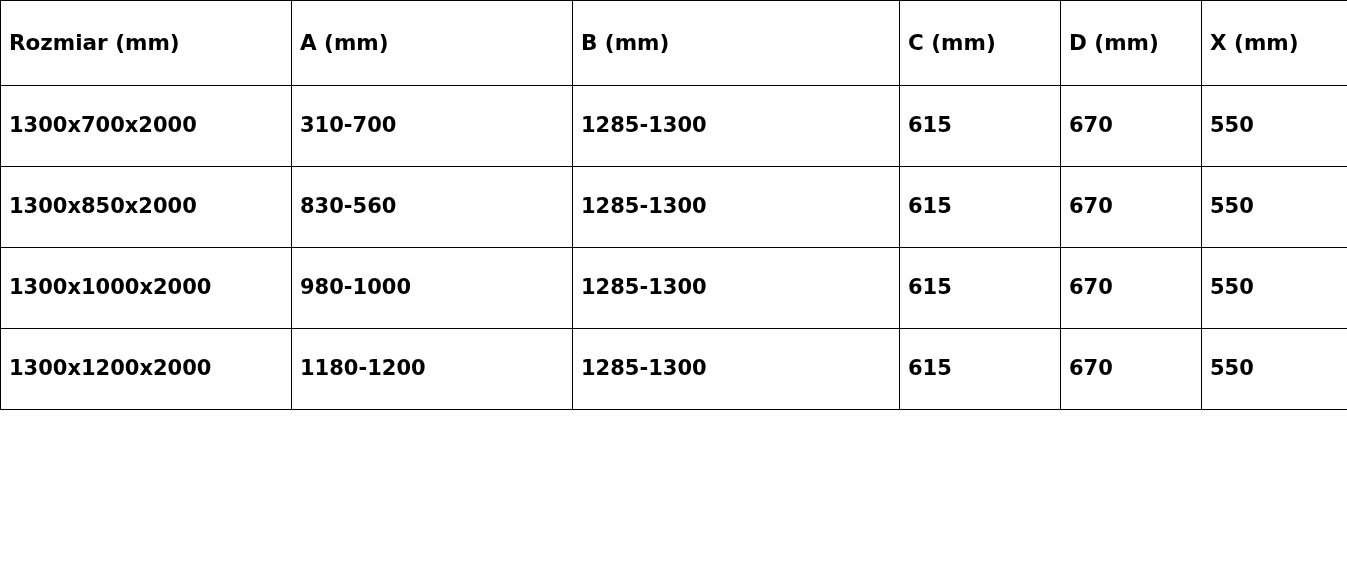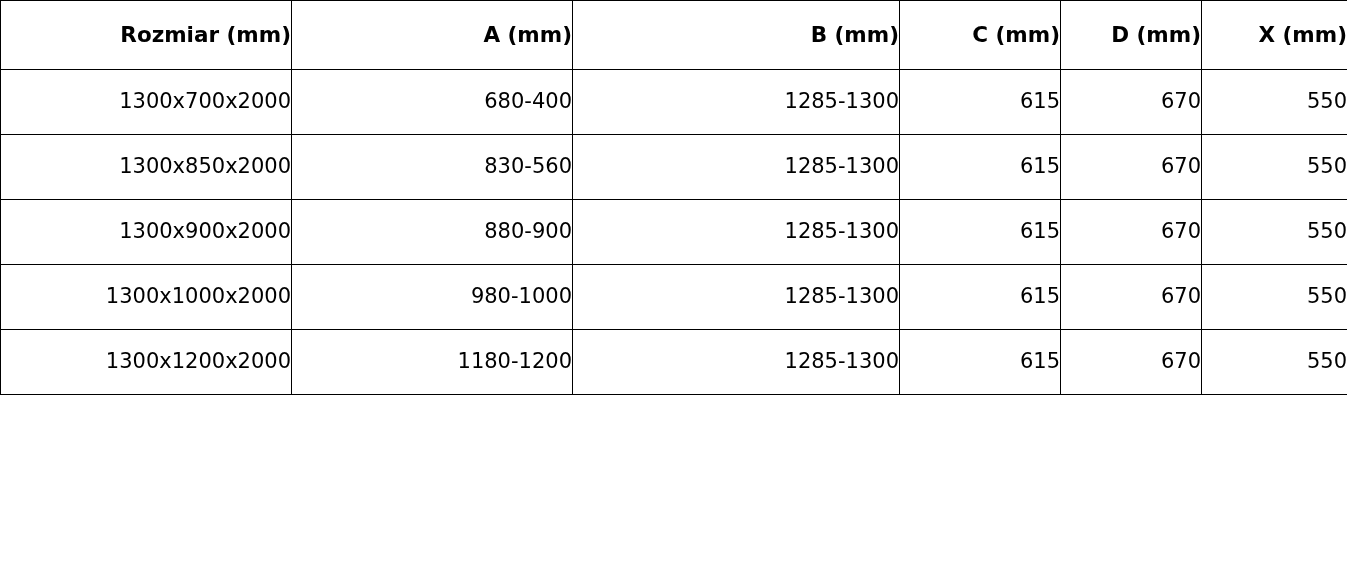--- a/index.html
+++ b/index.html
@@ -20,35 +20,35 @@
     box-sizing: border-box;
   }
   table.spec-table {
     border-collapse: collapse;
     width: 1347px;
     table-layout: fixed;
   }
   table.spec-table th,
   table.spec-table td {
     border: 1px solid #000000;
-    text-align: right;
+    text-align: left;
     vertical-align: middle;
     font-size: 21px;
-    padding: 0;
+    padding: 8px;
     height: 64px;
     line-height: 1.1;
     white-space: nowrap;
   }
   table.spec-table thead th {
     font-weight: bold;
     height: 68px;
     font-size: 21.5px;
   }
   table.spec-table tbody td {
-    font-weight: normal;
+    font-weight: bold;
   }
   
   col.c0 { width: 291px; }
   col.c1 { width: 281px; }
   col.c2 { width: 327px; }
   col.c3 { width: 161px; }
   col.c4 { width: 141px; }
   col.c5 { width: 146px; }
 </style>
 </head>
@@ -70,37 +70,29 @@
         <th>A (mm)</th>
         <th>B (mm)</th>
         <th>C (mm)</th>
         <th>D (mm)</th>
         <th>X (mm)</th>
       </tr>
     </thead>
     <tbody>
       <tr>
         <td>1300x700x2000</td>
-        <td>680-400</td>
+        <td>310-700</td>
         <td>1285-1300</td>
         <td>615</td>
         <td>670</td>
         <td>550</td>
       </tr>
       <tr>
         <td>1300x850x2000</td>
         <td>830-560</td>
-        <td>1285-1300</td>
-        <td>615</td>
-        <td>670</td>
-        <td>550</td>
-      </tr>
-      <tr>
-        <td>1300x900x2000</td>
-        <td>880-900</td>
         <td>1285-1300</td>
         <td>615</td>
         <td>670</td>
         <td>550</td>
       </tr>
       <tr>
         <td>1300x1000x2000</td>
         <td>980-1000</td>
         <td>1285-1300</td>
         <td>615</td>

